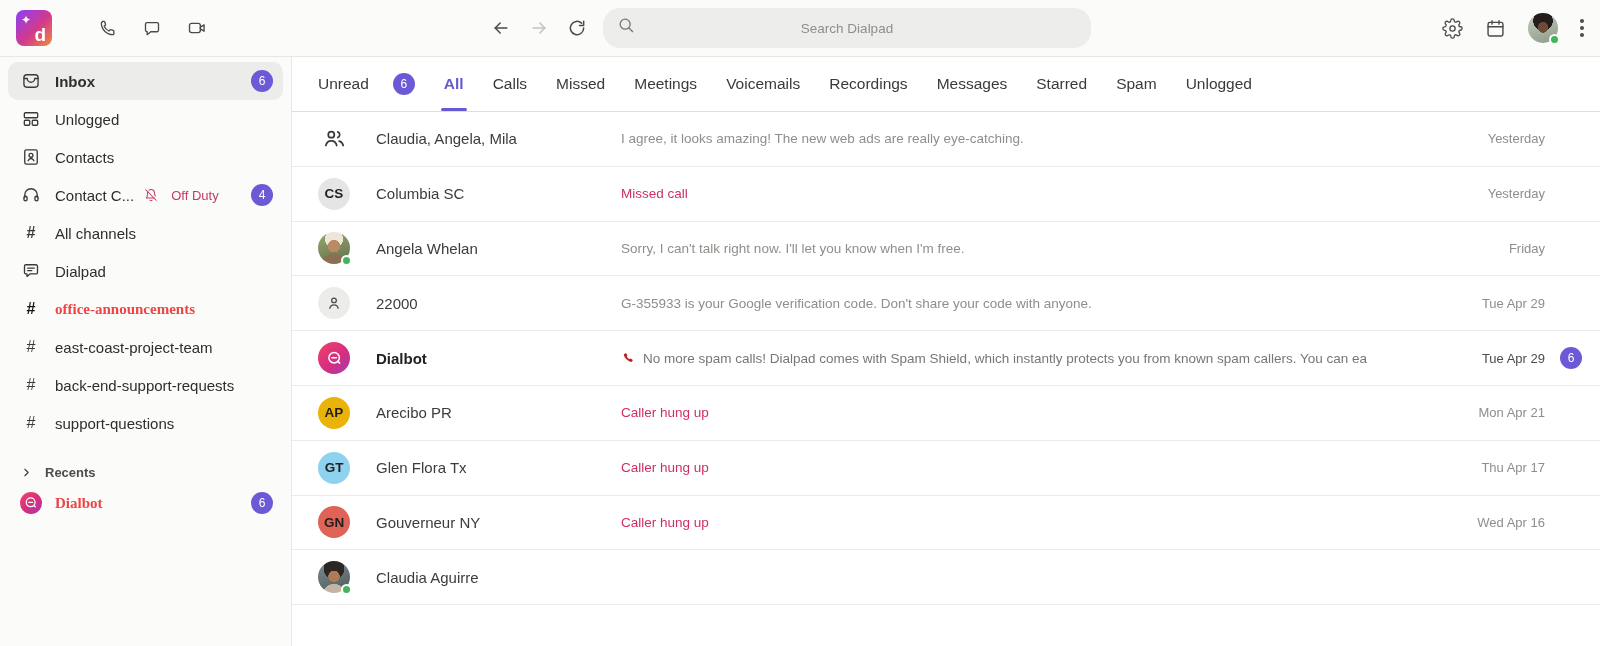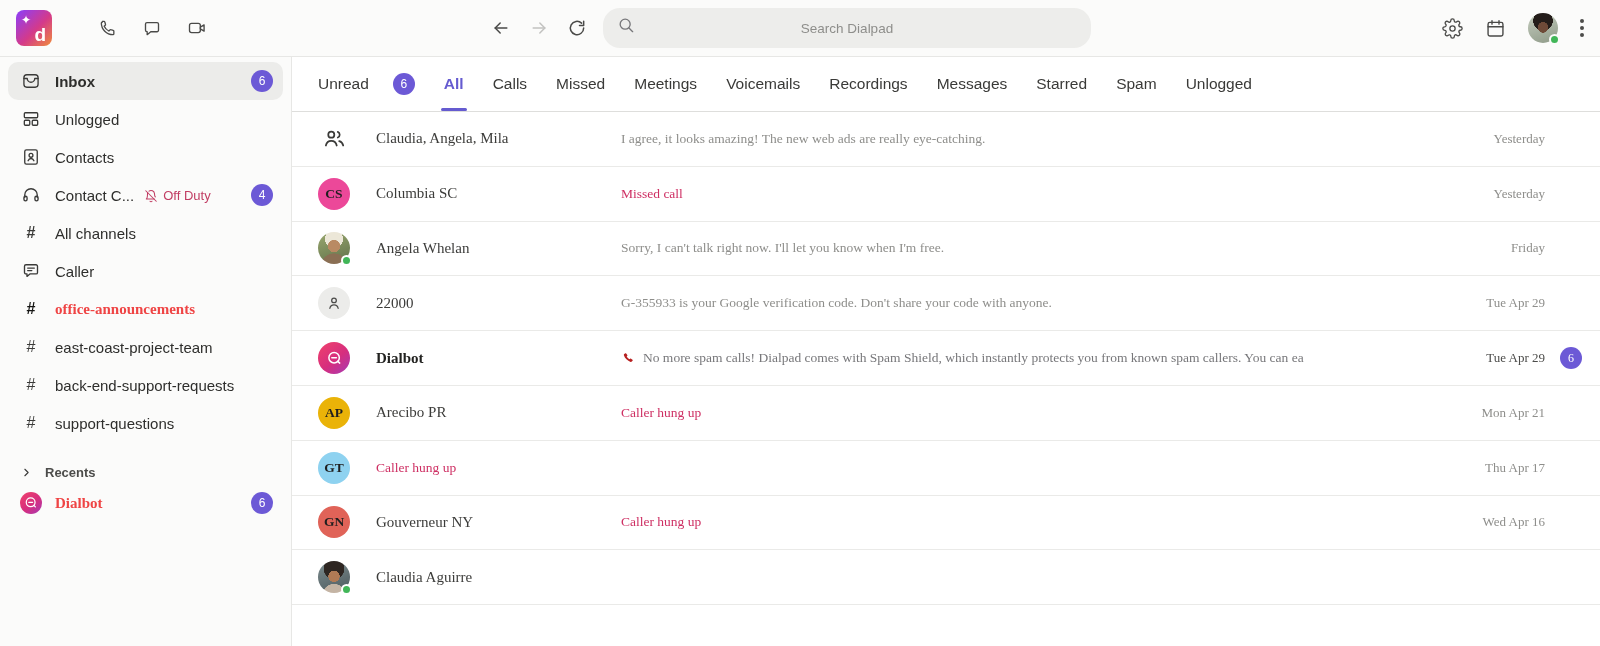--- a/index.html
+++ b/index.html
@@ -40,36 +40,36 @@
   .side-item { height:38px; display:flex; align-items:center; margin:0 8px; padding:0 10px 0 12px; border-radius:10px; cursor:pointer; }
   .side-item .s-icon { width:22px; display:flex; justify-content:center; margin-right:13px; color:#3a3a38; flex:none; }
   .side-item .s-label { font-size:15px; color:#2e2e2c; white-space:nowrap; }
   .side-item.selected { background:#ececea; }
   .side-item.selected .s-label { font-weight:700; }
   .side-item.bold .s-label { font-weight:700; color:#ef4444;font-family:Liberation Serif, serif; }
   .hash-glyph { font-size:16px; font-weight:400; color:#3a3a38; }
   .side-item.bold .hash-glyph { font-weight:700; color:#151513; }
   .badge { margin-left:auto; background:#6c59d6; color:#fff; border-radius:11px; min-width:22px; height:22px;
            padding:0 6px; font-size:12px; display:flex; align-items:center; justify-content:center; flex:none; }
-  .off-duty { display:flex; align-items:flex-end; gap:5px; color:#c13d63; font-size:13px; margin-left:10px; white-space:nowrap; }
+  .off-duty { display:flex; align-items:flex-start; gap:13px; color:#c13d63; font-size:13px; margin-left:10px; white-space:nowrap; }
   .section-header { height:24px; display:flex; align-items:center; padding-left:20px; margin-top:18px;
                     color:#4c4c4a; font-size:13px; font-weight:700; cursor:pointer; }
   .section-header .chev { display:flex; margin-right:12px; color:#3a3a38; }
   .dialbot-ic { width:22px; height:22px; border-radius:50%; flex:none; display:flex; align-items:center; justify-content:center;
                 background:linear-gradient(140deg,#f0426b 0%,#d62e7e 55%,#a63ab5 100%); color:#fff; }
 
   
   .tabs { height:55px; flex:none; display:flex; align-items:center; gap:29px; padding-left:26px;
           border-bottom:1px solid #dededc; font-size:15.5px; color:#3a3a38; }
   .tab { height:100%; display:flex; align-items:center; gap:24px; font-weight:500; position:relative; cursor:pointer; white-space:nowrap; }
   .tab.selected { color:#655bd0; font-weight:700; }
   .tab.selected::after { content:""; position:absolute; left:-3px; right:-3px; bottom:0; height:3px; background:#655bd0; border-radius:2px; }
 
   
-  .rows { flex:1;font-family:Liberation Serif, serif; }
+  .rows { flex:1; }
   .row { height:54.8px; display:flex; align-items:center; border-bottom:1px solid #eaeae8; padding:0 18px 0 26px; cursor:pointer; }
   .avatar-col { width:58px; flex:none; }
   .av { width:32px; height:32px; border-radius:50%; display:flex; align-items:center; justify-content:center;
         font-weight:700; font-size:13.5px; color:#1f1f1f; position:relative; flex:none; }
   .av.icon-only { color:#3a3a38; }
   .av.gray { background:#ececea; color:#4c4c4a; }
   .av .presence { border-color:#fff; }
   .av.dialbot { background:linear-gradient(140deg,#f0426b 0%,#d62e7e 55%,#a63ab5 100%); color:#fff; }
   .av.photo-a { background: radial-gradient(circle at 50% 44%, #b98a63 0 25%, rgba(0,0,0,0) 26%),
                             radial-gradient(circle at 50% 22%, #ece7d8 0 30%, rgba(0,0,0,0) 31%),
@@ -244,21 +244,21 @@
     </div>
 
     <div class="side-item">
       <span class="s-icon">
         <svg width="20" height="20" viewBox="0 0 24 24" fill="none" stroke="currentColor" stroke-width="1.6" stroke-linecap="round" stroke-linejoin="round">
             <path d="M6 4.5h12a1.8 1.8 0 0 1 1.8 1.8v7.4a1.8 1.8 0 0 1-1.8 1.8h-7.3l-3.5 3v-3H6a1.8 1.8 0 0 1-1.8-1.8V6.3A1.8 1.8 0 0 1 6 4.5z"></path>
             <path d="M8 8.5h8"></path>
             <path d="M8 11.5h5"></path>
           </svg>
       </span>
-      <span class="s-label">Caller</span>
+      <span class="s-label">Dialpad</span>
     </div>
 
 
     <div class="side-item bold">
       <span class="s-icon">
           <span class="hash-glyph">#</span>
         </span>
       <span class="s-label">office-announcements</span>
     </div>
     <div class="side-item">
@@ -358,21 +358,21 @@
         <div class="name">Claudia, Angela, Mila</div>
         <div class="preview">
             <span>I agree, it looks amazing! The new web ads are really eye-catching.</span>
           </div>
         <div class="time">Yesterday</div>
         <div class="badge-slot"></div>
       </div>
 
       <div class="row">
         <div class="avatar-col">
-            <div class="av" style="background: #ec4899;">CS</div>
+            <div class="av" style="background: #e5e5e5;">CS</div>
           </div>
         <div class="name">Columbia SC</div>
         <div class="preview alert">
             <span>Missed call</span>
           </div>
         <div class="time">Yesterday</div>
         <div class="badge-slot"></div>
       </div>
 
       <div class="row">
@@ -440,20 +440,21 @@
             <span>Caller hung up</span>
           </div>
         <div class="time">Mon Apr 21</div>
         <div class="badge-slot"></div>
       </div>
 
       <div class="row">
         <div class="avatar-col">
             <div class="av" style="background: rgb(142, 210, 240);">GT</div>
           </div>
+        <div class="name">Glen Flora Tx</div>
         <div class="preview alert">
             <span>Caller hung up</span>
           </div>
         <div class="time">Thu Apr 17</div>
         <div class="badge-slot"></div>
       </div>
 
       <div class="row">
         <div class="avatar-col">
             <div class="av" style="background: rgb(224, 99, 88);">GN</div>

